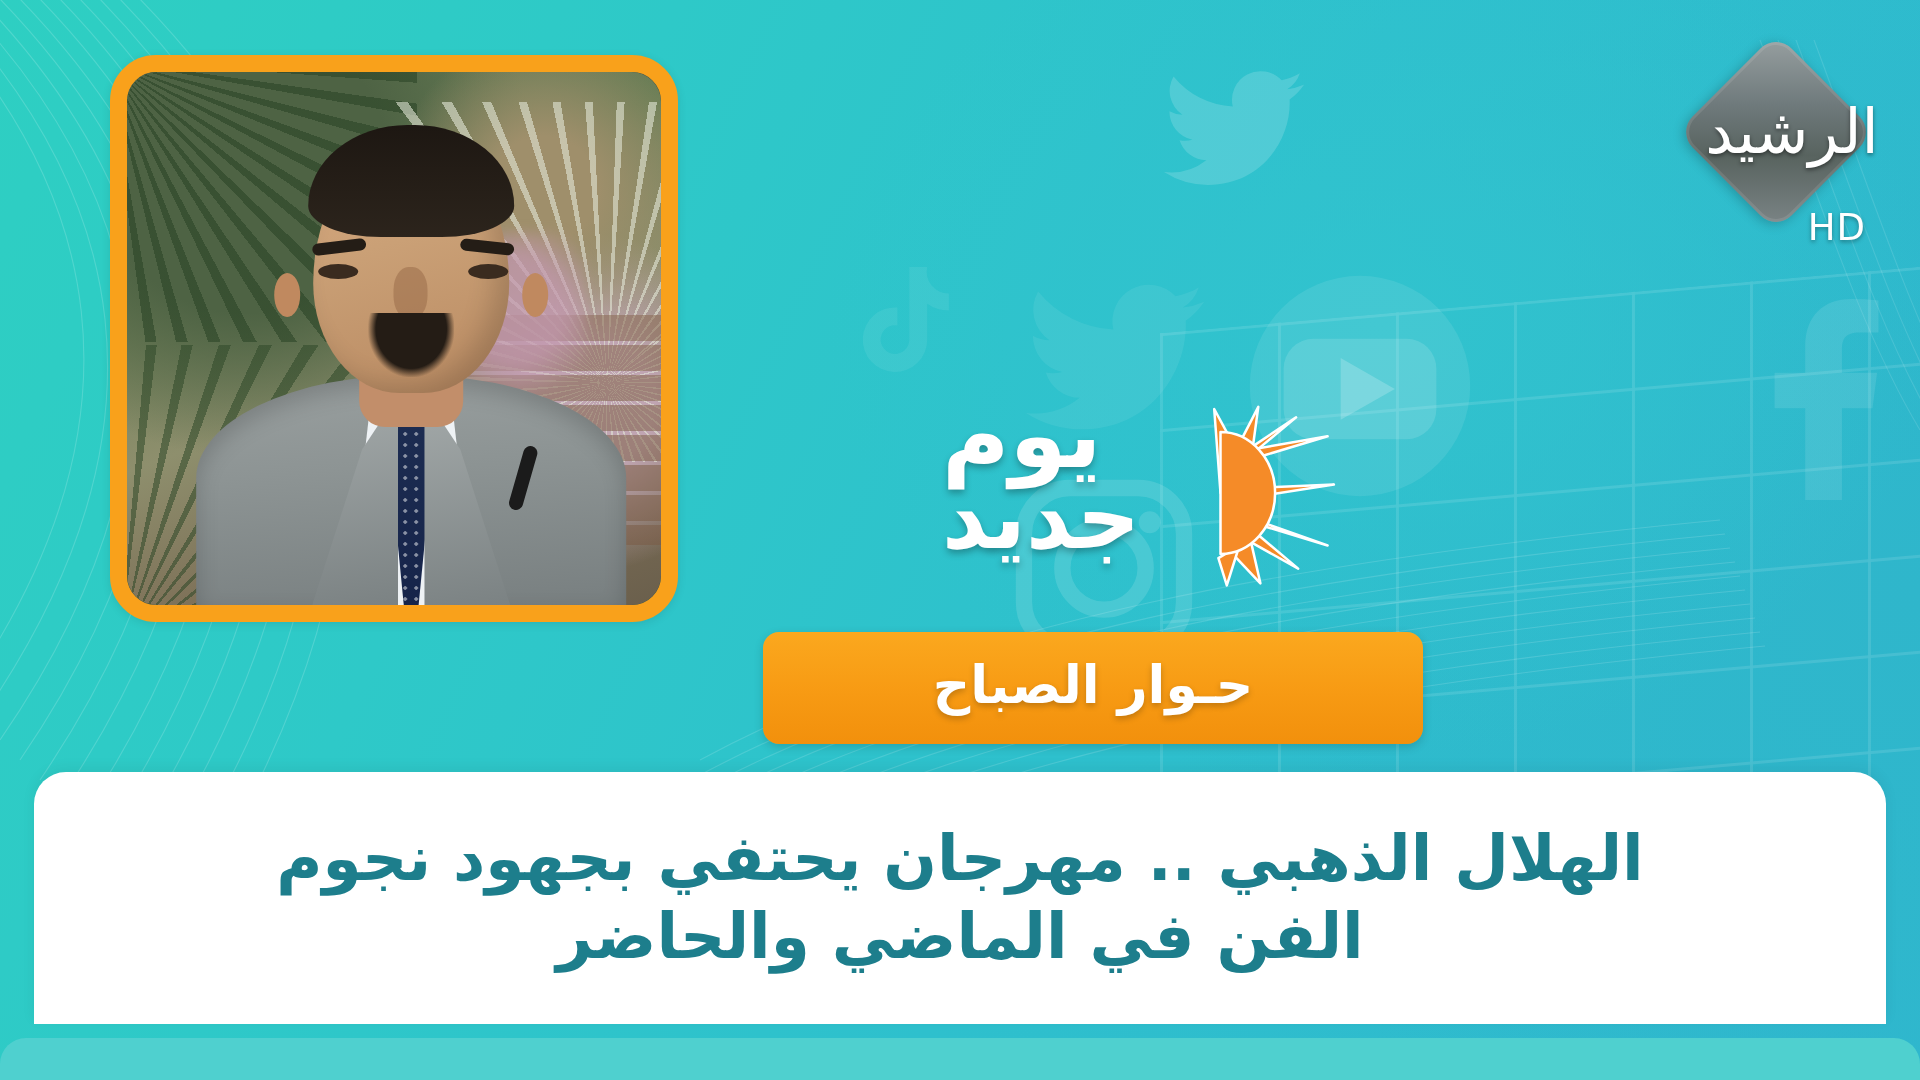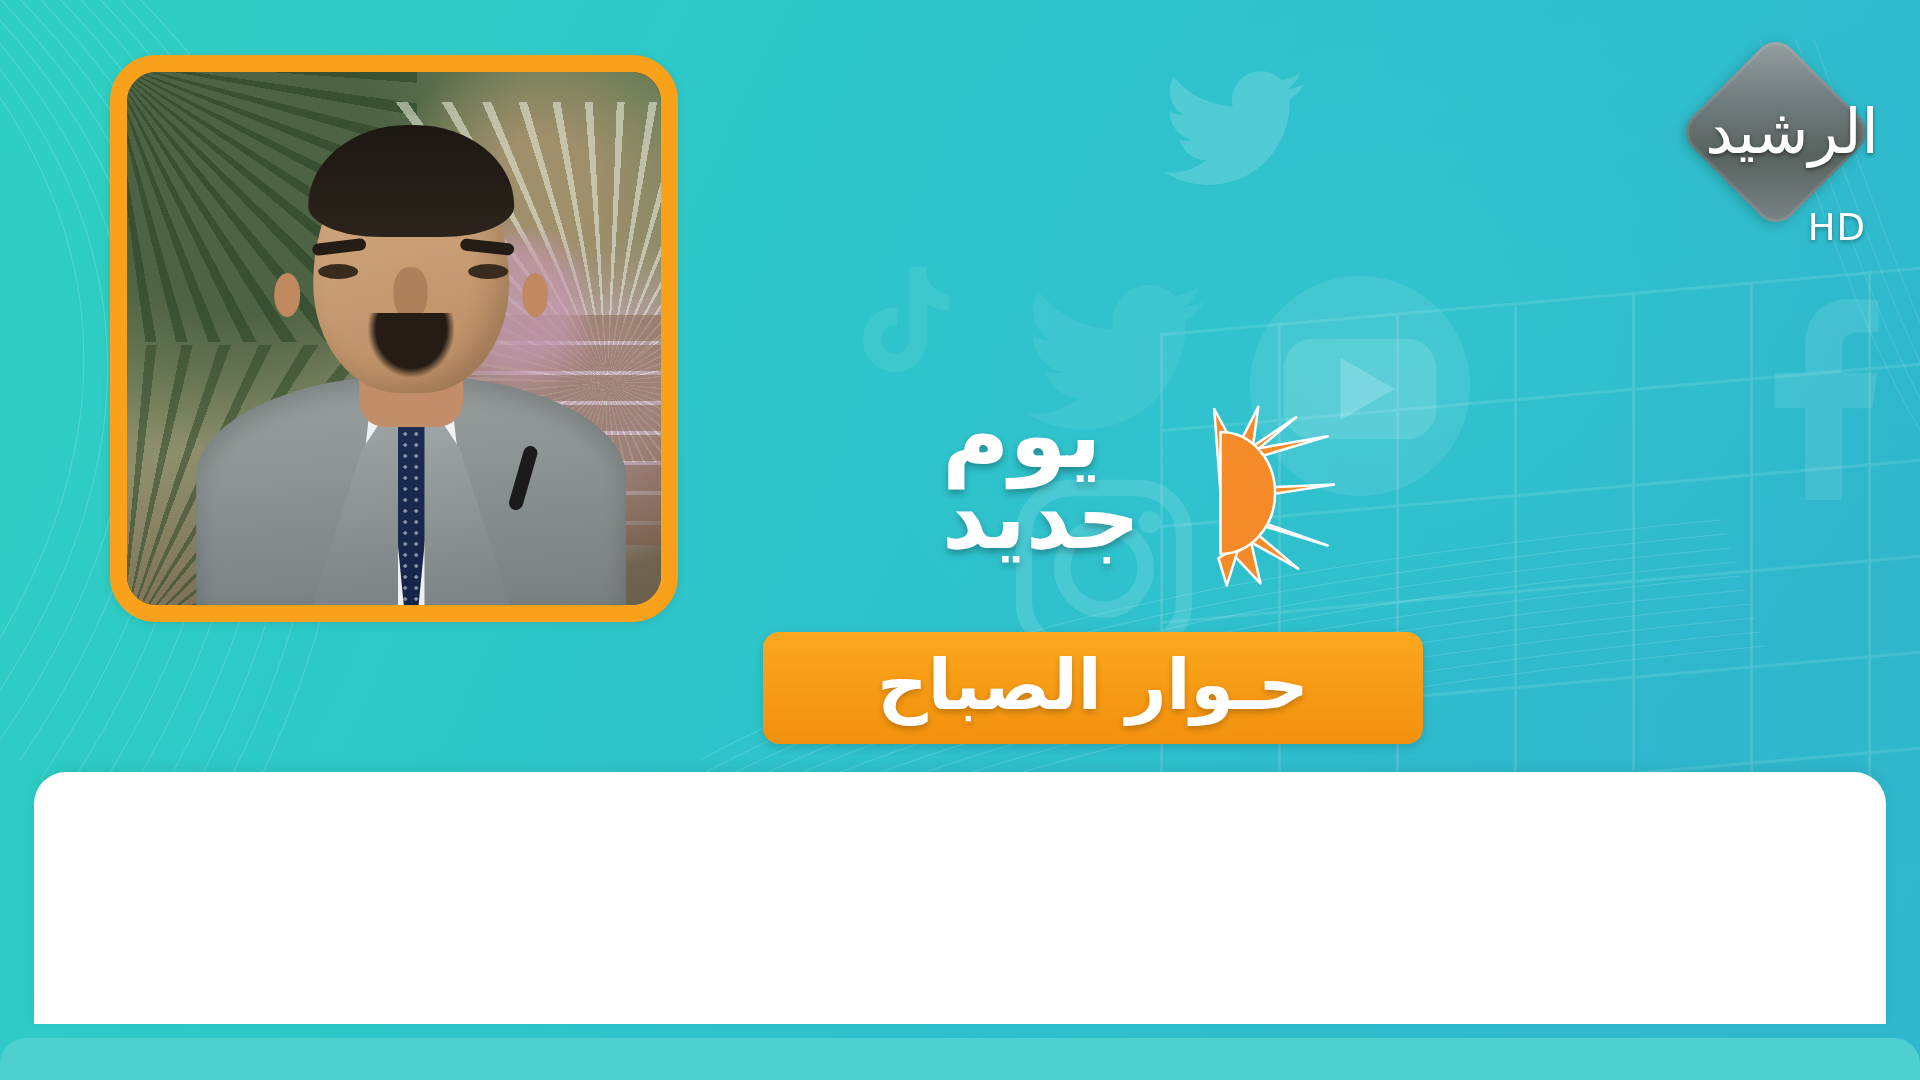--- a/index.html
+++ b/index.html
@@ -211,21 +211,21 @@
 
   
   #segment-banner {
     position:absolute; right:497px; top:632px; width:660px; height:112px;
     background:linear-gradient(180deg,#fba81e 0%,#f79a13 55%,#f2900c 100%);
     border-radius:16px;
     box-shadow:0 3px 10px rgba(0,0,0,.16);
     display:flex; align-items:center; justify-content:center;
   }
   #segment-banner .lbl {
-    color:#fff; font-size:70px; font-weight:bold; line-height:1;
+    color:#fff; font-size:52px; font-weight:bold; line-height:1;
     text-shadow:0 3px 6px rgba(0,0,0,.22);
     letter-spacing:1px; padding-bottom:6px;
   }
 
   
   #headline-panel {
     position:absolute; left:34px; right:34px; top:772px; height:252px;
     background:#fff;
     border-radius:32px 32px 0 0;
     overflow:hidden;
@@ -386,17 +386,18 @@
         <path d="M10 32 A 52 58 0 0 1 10 148 Z"></path>
       </g>
     </svg>
   </div>
 
   <div id="segment-banner">
     <span class="lbl">حـوار الصباح</span>
   </div>
 
   <div id="headline-panel">
+    <div id="headline-text">الهلال الذهبي .. مهرجان يحتفي بجهود نجوم الفن في الماضي والحاضر</div>
   </div>
 
   <div id="bottom-bar"></div>
 
 </div>
 
 </body></html>

